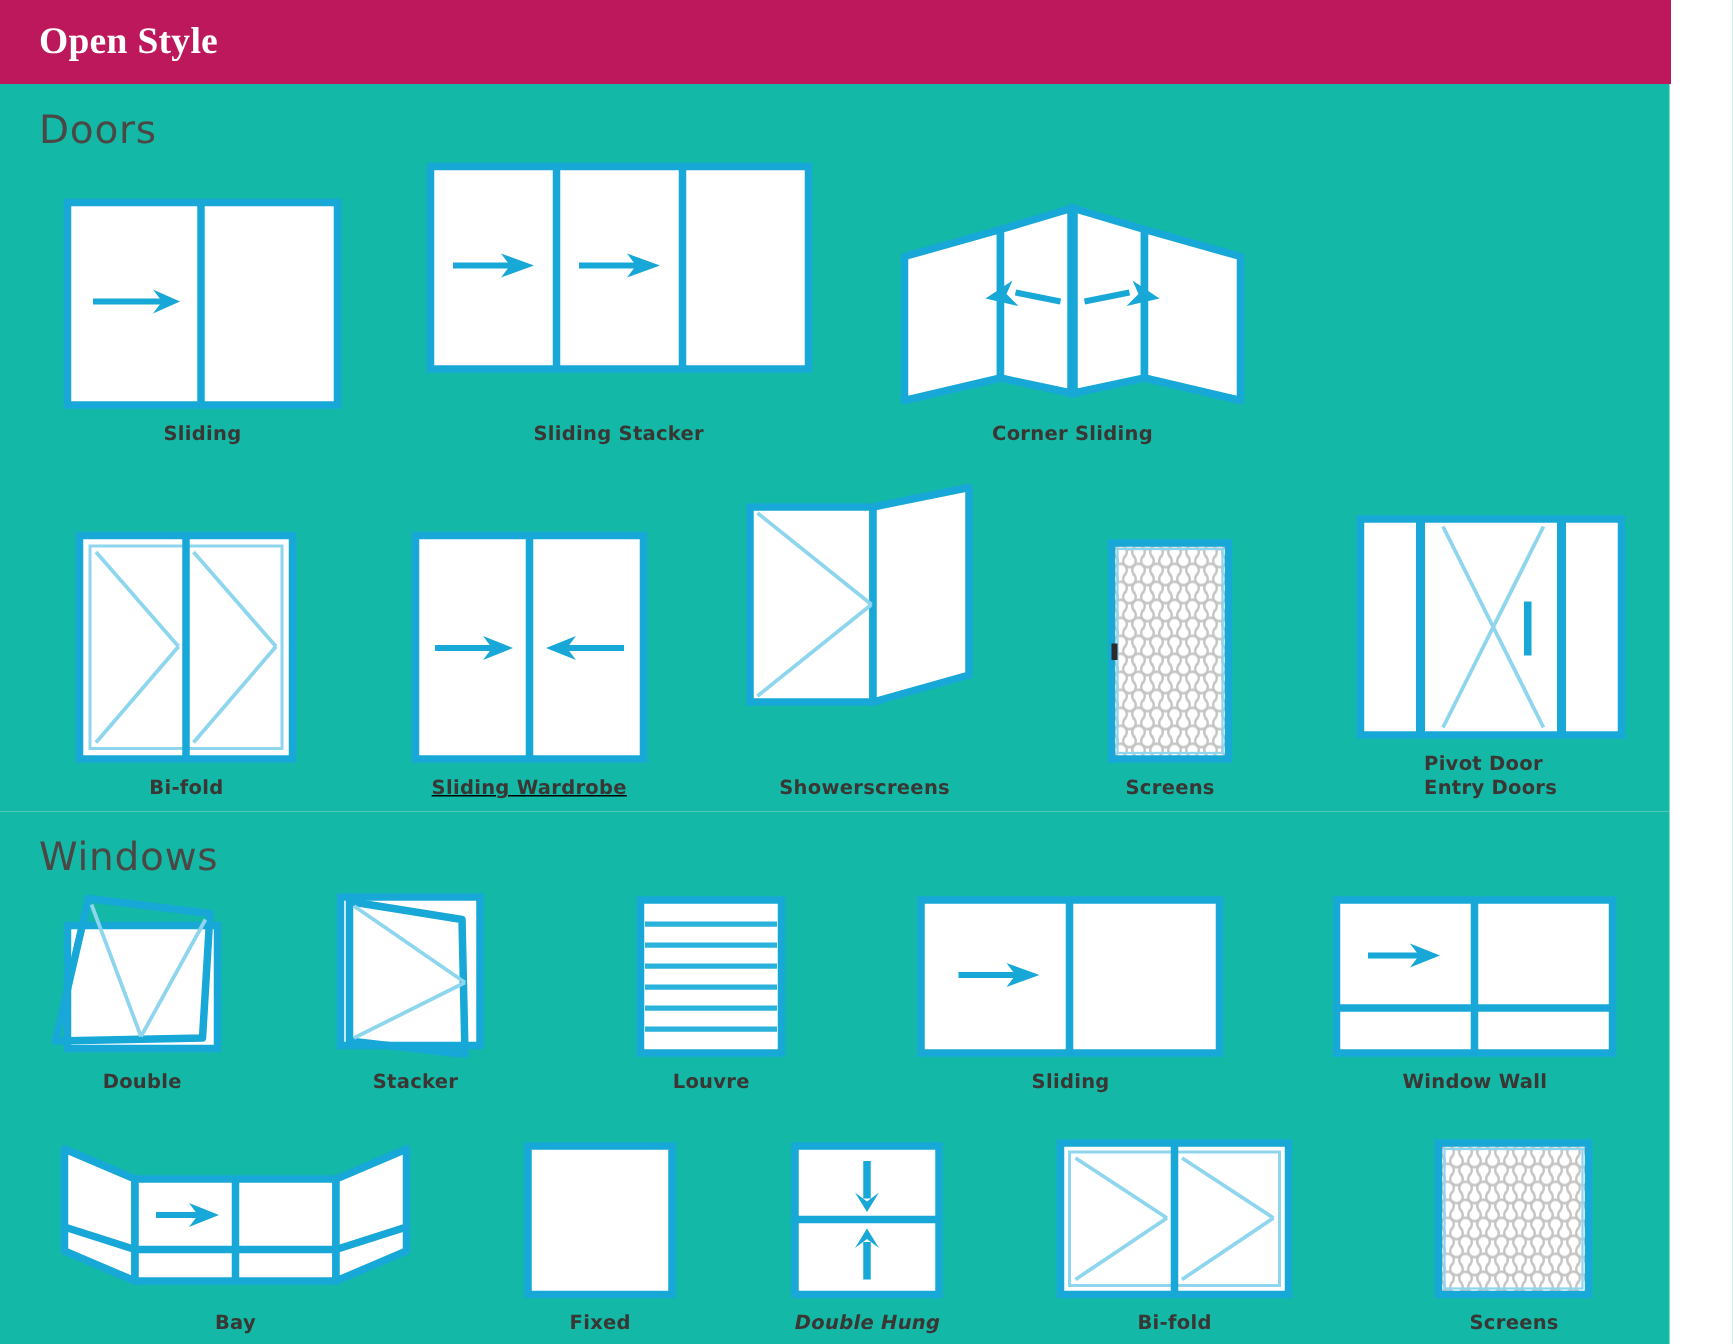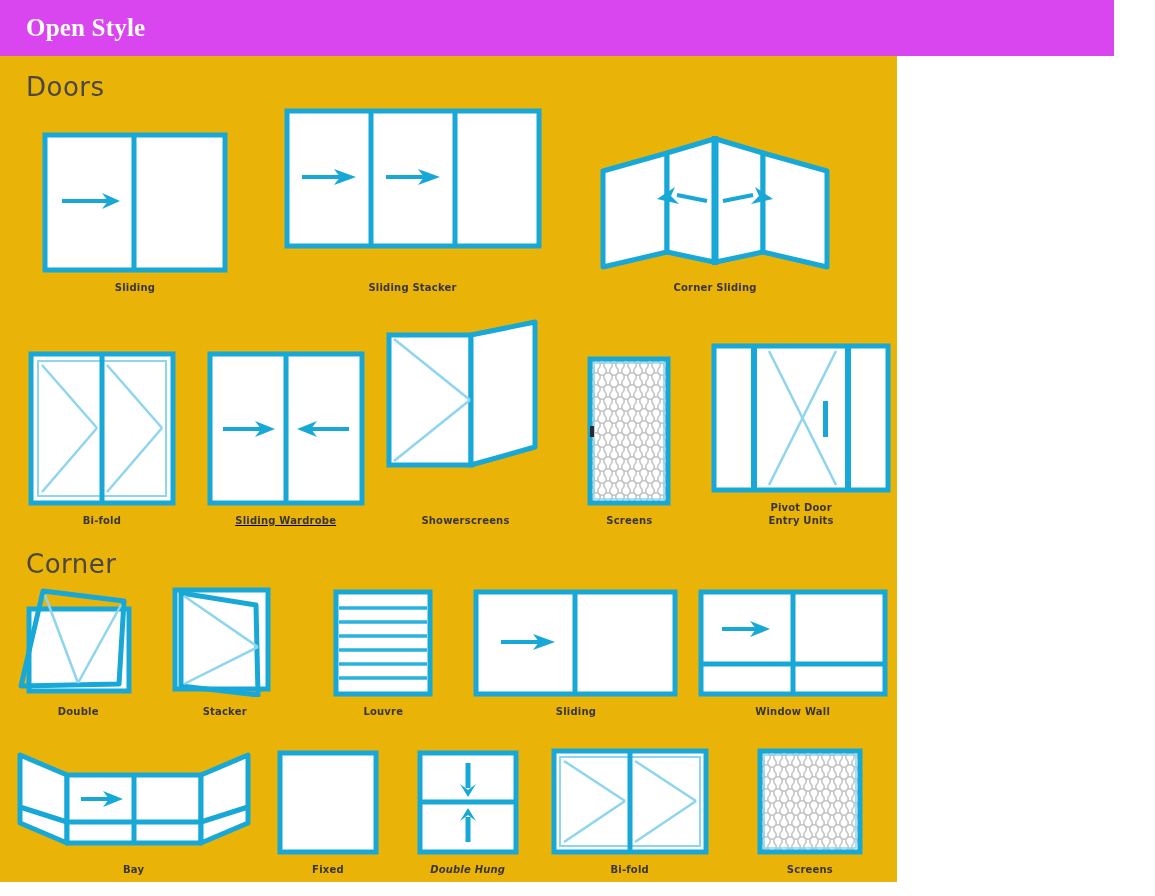--- a/index.html
+++ b/index.html
@@ -17,38 +17,38 @@
     position: relative;
     width: 1155px;
     height: 896px;
     background: #ffffff;
   }
 
   
   .header-bar {
     width: 1114px;
     height: 56px;
-    background: #d946ef;
+    background: #be185d;
     display: flex;
     align-items: center;
     box-sizing: border-box;
     padding-left: 26px;
   }
   .header-title {
     color: #ffffff;
     font-family: "Liberation Serif", "DejaVu Serif", serif;
     font-weight: bold;
     font-size: 25px;
     letter-spacing: 0.2px;
   }
 
   
   .section {
-    width: 897px;
-    background: #eab308;
+    width: 1113px;
+    background: #14b8a6;
     box-sizing: border-box;
     padding: 6px 0 6px 0;
   }
   .section-title {
     font-family: "DejaVu Sans", "Liberation Sans", sans-serif;
     font-size: 26px;
     font-weight: 400;
     color: #4A4744;
     padding: 10px 0 6px 26px;
     letter-spacing: 0.5px;
@@ -64,24 +64,23 @@
     align-items: center;
     justify-content: flex-end;
   }
   .icon-wrap {
     display: flex;
     align-items: flex-end;
     justify-content: center;
   }
   .cap {
     font-family: "DejaVu Sans", "Liberation Sans", sans-serif;
-    font-size: 10px;
+    font-size: 13px;
     font-weight: bold;
     color: #3A3634;
-    text-align: center;
     line-height: 1.25;
     margin-top: 9px;
     letter-spacing: 0.2px;
   }
 
   
   .doors-r1 { padding-left: 10px; }
   .doors-r1 .c0 { width: 250px; }
   .doors-r1 .c1 { width: 305px; gap: 24px; }
   .doors-r1 .c2 { width: 300px; }
@@ -97,21 +96,21 @@
 
   
   .win-r1 { padding-left: 10px; }
   .win-r1 .c0 { width: 170px; }
   .win-r1 .c1 { width: 195px; }
   .win-r1 .c2 { width: 200px; }
   .win-r1 .c3 { width: 280px; }
   .win-r1 .c4 { width: 260px; }
 
   
-  .win-r2 { padding-left: 10px; margin-top: 26px; }
+  .win-r2 { padding-left: 10px; margin-top: 26px; gap: 12px; }
   .win-r2 .c0 { width: 305px; }
   .win-r2 .c1 { width: 175px; }
   .win-r2 .c2 { width: 170px; font-style: italic; }
   .win-r2 .c3 { width: 230px; }
   .win-r2 .c4 { width: 215px; }
 
   svg { display: block; }
 </style>
 </head>
 <body>
@@ -258,28 +257,28 @@
             <line x1="137" y1="4" x2="137" y2="146" stroke="#17A8D8" stroke-width="6"></line>
             <g stroke="#8ED5EE" stroke-width="2.5" fill="none">
               <line x1="58" y1="8" x2="125" y2="142"></line>
               <line x1="125" y1="8" x2="58" y2="142"></line>
             </g>
             <rect x="112" y="58" width="5" height="36" fill="#17A8D8"></rect>
           </svg>
         </div>
         <div class="cap">
           <span>Pivot Door</span><br>
-          <span>Entry Units</span>
+          <span>Entry Doors</span>
         </div>
       </div>
     </div>
   </div>
 
   <div class="section">
-    <div class="section-title">Corner</div>
+    <div class="section-title">Windows</div>
 
     <div class="row win-r1">
 
       <div class="cell c0">
         <div class="icon-wrap">
           <svg width="125" height="112" viewBox="0 0 125 112">
             <polygon points="13,24 113,24 113,106 13,106" fill="#fff" stroke="#17A8D8" stroke-width="5"></polygon>
             <polygon points="27,6 108,16 103,99 5,101" fill="#fff" fill-opacity="0" stroke="#17A8D8" stroke-width="5" stroke-linejoin="round"></polygon>
             <g stroke="#8ED5EE" stroke-width="2.5" fill="none">
               <line x1="29" y1="10" x2="62" y2="98"></line>

